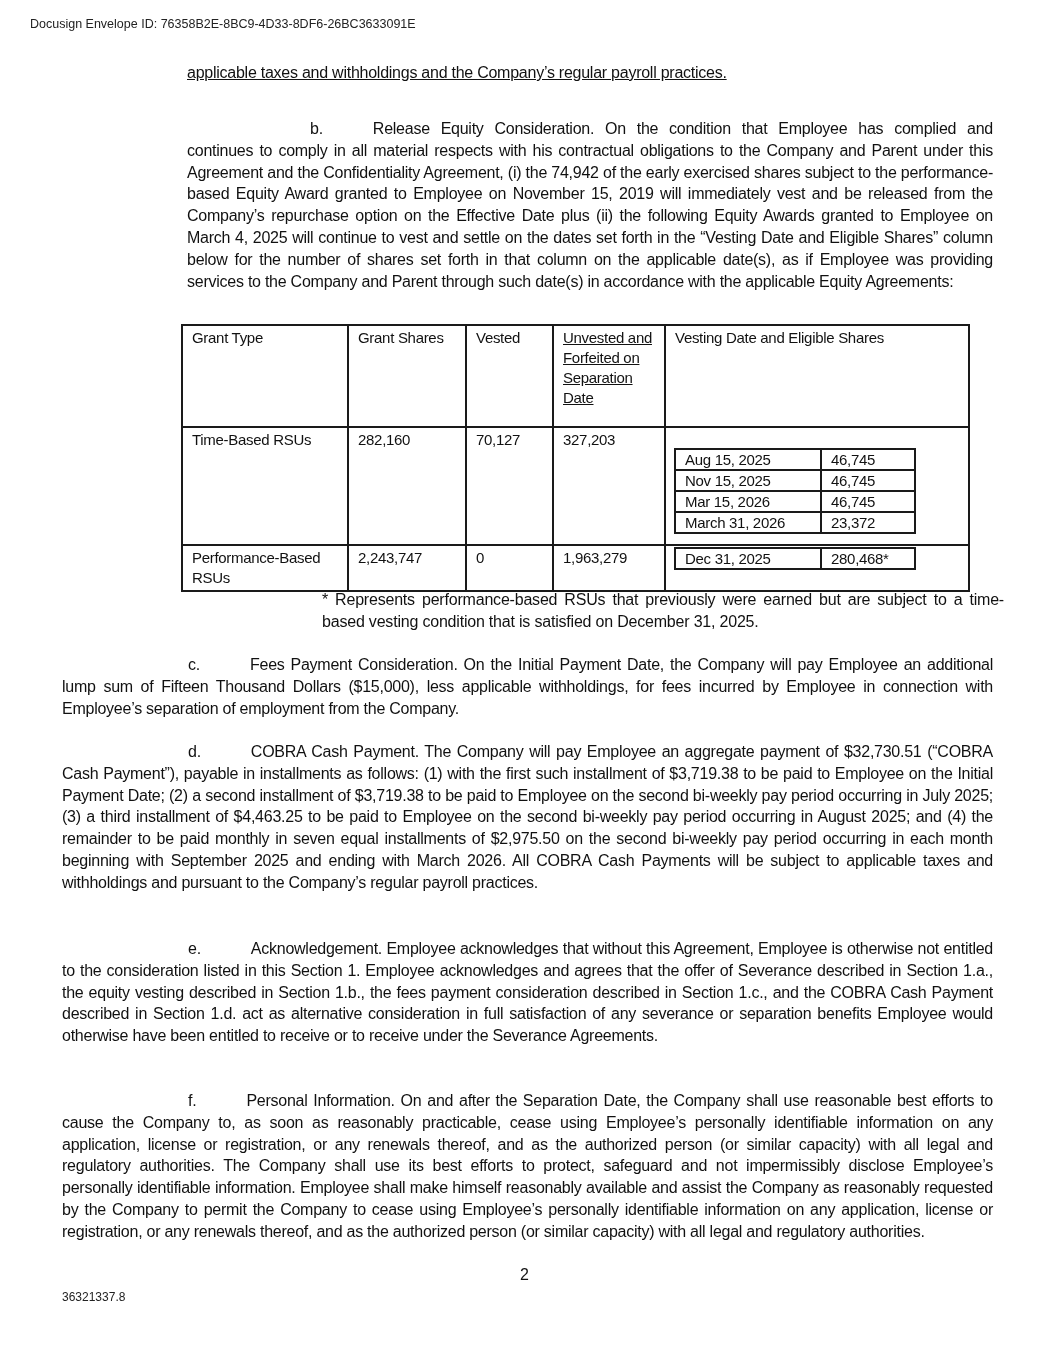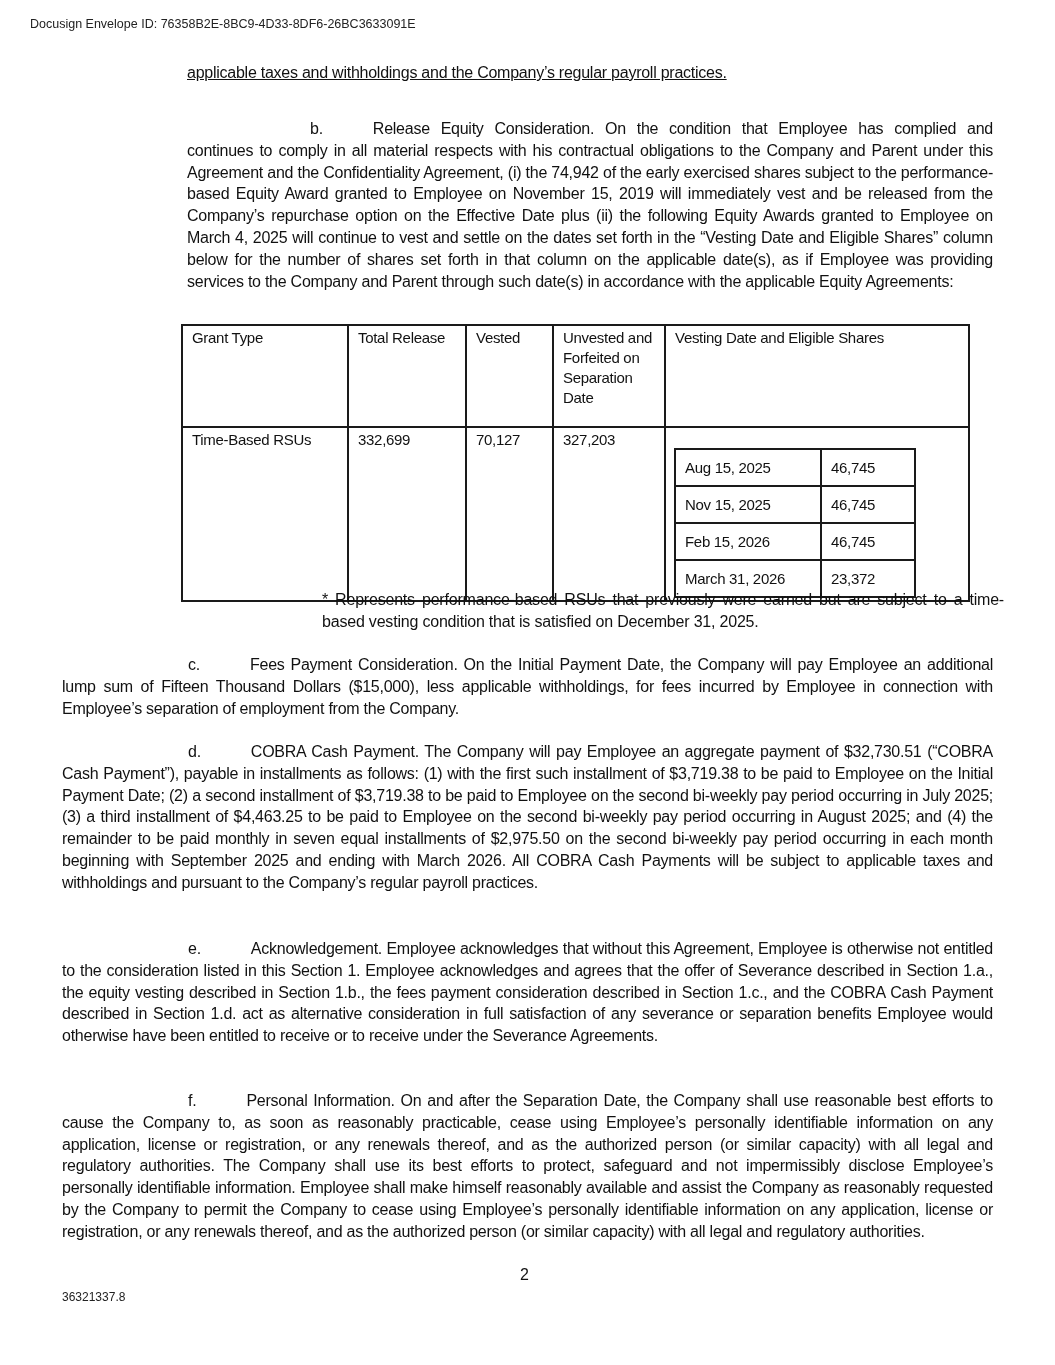--- a/index.html
+++ b/index.html
@@ -25,28 +25,28 @@
     table.grant {
       position: absolute; left: 181px; top: 324px; width: 789px;
       border-collapse: collapse; font-size: 15px; line-height: 20px;
       letter-spacing: -0.3px;
     }
     table.grant td, table.grant th {
       border: 2px solid #1a1a1a; vertical-align: top; text-align: left;
       font-weight: normal; padding: 2px 9px;
     }
     table.grant th { height: 96px; border-radius: 8px; }
-    .c1 { width: 146px; } .c2 { width: 98px; } .c3 { width: 67px; } .c4 { width: 92px; }
+    .c1 { width: 146px; } .c2 { width: 98px; } .c3 { width: 67px; } .c4 { width: 92px; text-decoration: underline; }
     .r1 td { height: 112px; }
     .r2 td { height: 36px; }
     table.vest {
       border-collapse: collapse; font-size: 15px; line-height: 19px; margin-left: -1px;
     }
     table.vest td {
-      border: 2px solid #1a1a1a; padding: 8px 9px; height: 18px;
+      border: 2px solid #1a1a1a; padding: 0 9px; height: 18px;
     }
     table.vest td.d { width: 126px; }
     table.vest td.v { width: 74px; }
     .vest-wrap1 { margin-top: 18px; }
     .vest-wrap2 { margin-top: -1px; }
     .note {
       position: absolute; left: 322px; top: 589px; width: 682px;
       font-size: 16px; line-height: 22px; text-align: justify; letter-spacing: -0.2px;
     }
     .pageno { position: absolute; left: 520px; top: 1266px; font-size: 16px; }
@@ -58,48 +58,64 @@
 <div class="envelope">Docusign Envelope ID: 76358B2E-8BC9-4D33-8DF6-26BC3633091E</div>
 
 <div class="p p1">applicable taxes and withholdings and the Company’s regular payroll practices.</div>
 
 <div class="p pb"><span class="ind-b"></span><span>b.</span><span class="tab"></span><span>Release Equity Consideration. On the condition that Employee has complied and continues to comply in all material respects with his contractual obligations to the Company and Parent under this Agreement and the Confidentiality Agreement, (i) the 74,942 of the early exercised shares subject to the performance-based Equity Award granted to Employee on November 15, 2019 will immediately vest and be released from the Company’s repurchase option on the Effective Date plus (ii) the following Equity Awards granted to Employee on March 4, 2025 will continue to vest and settle on the dates set forth in the “Vesting Date and Eligible Shares” column below for the number of shares set forth in that column on the applicable date(s), as if Employee was providing services to the Company and Parent through such date(s) in accordance with the applicable Equity Agreements:</span></div>
 
 <table class="grant">
   <tbody>
       <tr>
     <th class="c1">Grant Type</th>
-    <th class="c2">Total Release</th>
+    <th class="c2">Grant Shares</th>
     <th class="c3">Vested</th>
     <th class="c4">Unvested and Forfeited on Separation Date</th>
     <th>Vesting Date and Eligible Shares</th>
   </tr>
   <tr class="r1">
     <td>Time-Based RSUs</td>
-    <td>332,699</td>
+    <td>282,160</td>
     <td>70,127</td>
     <td>327,203</td>
     <td>
       <table class="vest vest-wrap1">
         <tbody>
               <tr>
           <td class="d">Aug 15, 2025</td>
           <td class="v">46,745</td>
         </tr>
         <tr>
           <td class="d">Nov 15, 2025</td>
           <td class="v">46,745</td>
         </tr>
         <tr>
-          <td class="d">Feb 15, 2026</td>
+          <td class="d">Mar 15, 2026</td>
           <td class="v">46,745</td>
         </tr>
         <tr>
           <td class="d">March 31, 2026</td>
           <td class="v">23,372</td>
+        </tr>
+      </tbody>
+          </table>
+    </td>
+  </tr>
+  <tr class="r2">
+    <td>Performance-Based RSUs</td>
+    <td>2,243,747</td>
+    <td>0</td>
+    <td>1,963,279</td>
+    <td>
+      <table class="vest vest-wrap2">
+        <tbody>
+              <tr>
+          <td class="d">Dec 31, 2025</td>
+          <td class="v">280,468*</td>
         </tr>
       </tbody>
           </table>
     </td>
   </tr>
 </tbody>
   </table>
 
 <div class="note">* Represents performance-based RSUs that previously were earned but are subject to a time-based vesting condition that is satisfied on December 31, 2025.</div>
 

